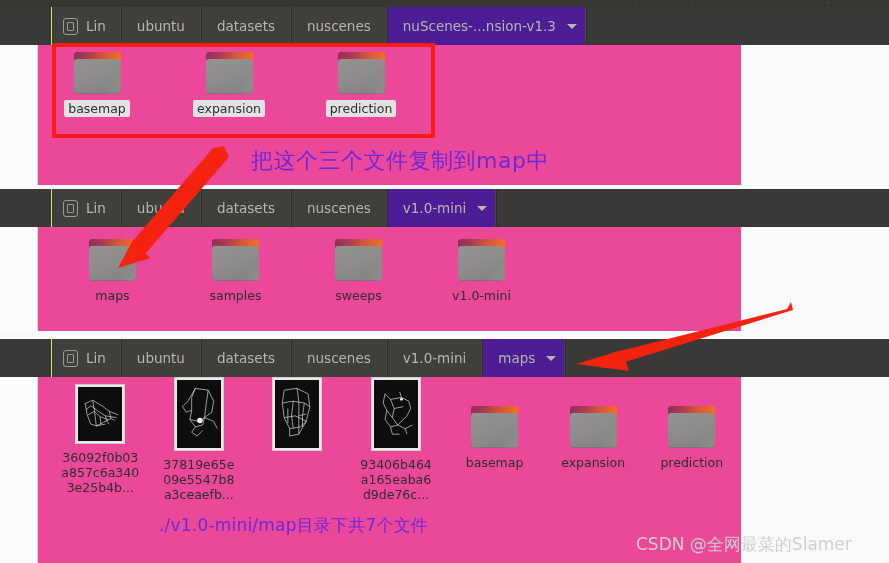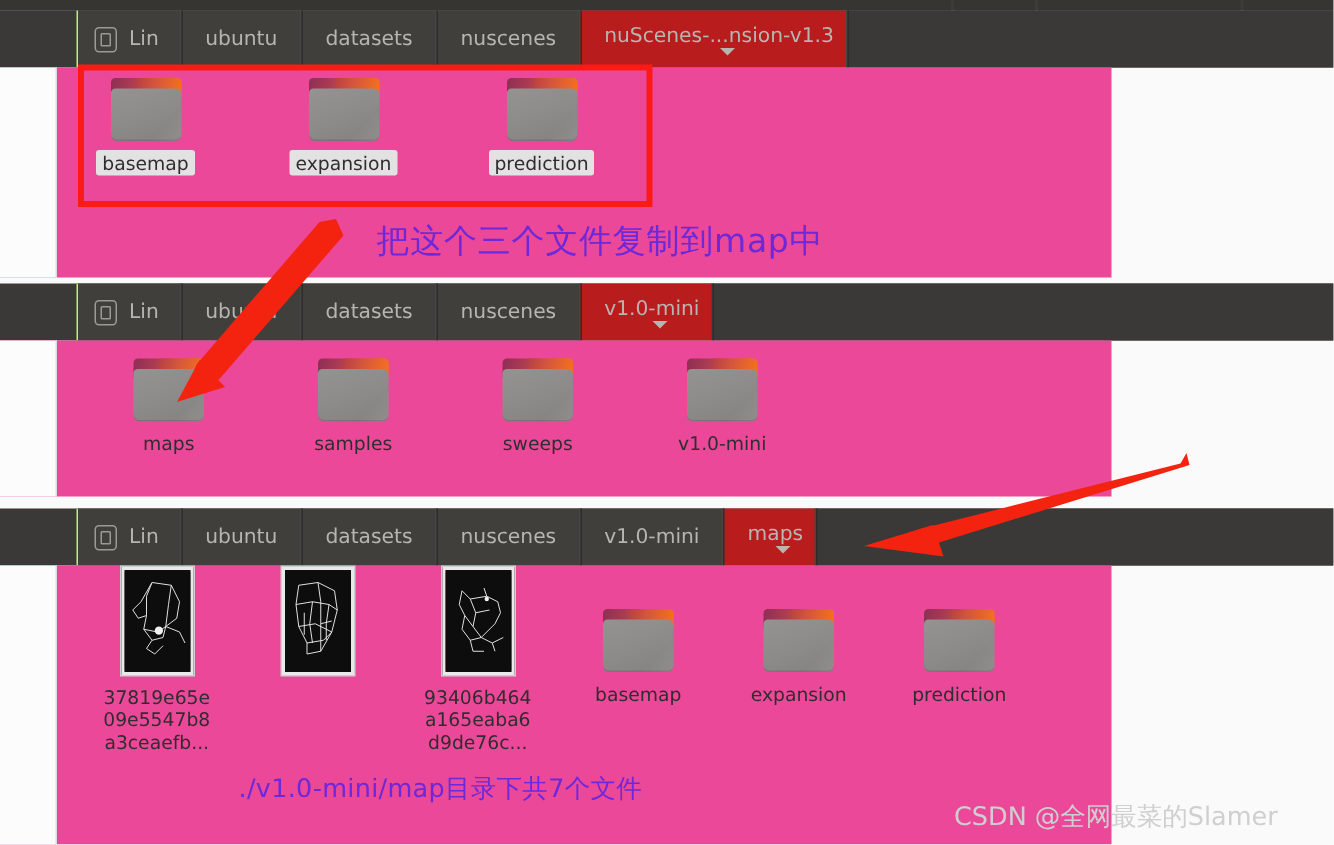--- a/index.html
+++ b/index.html
@@ -28,21 +28,21 @@
     padding:0 15px;
     color:#b7b5b0;
     font-size:13.5px;
     border-left:1px solid #2e2d2b;
     border-right:1px solid #474643;
     background:#403f3c;
     white-space:nowrap;
     box-sizing:border-box;
   }
   .crumb.first{border-left:1px solid #bef264;gap:8px;padding-left:11px;padding-right:14px;}
-  .crumb.current{background:#b91c1c;padding-right:8px;flex-direction:column;}
+  .crumb.current{background:#4c1d95;padding-right:8px;}
   .crumb .caret{
     display:inline-block;margin-left:11px;
     width:0;height:0;
     border-left:5px solid transparent;border-right:5px solid transparent;
     border-top:5px solid #b7b5b0;
   }
   .crumbtail{flex:1;background:#3a3937;border-left:1px solid #2e2d2b;}
   .devicon{
     width:15px;height:17px;
     border:1.5px solid #9c9a96;border-radius:3px;
@@ -255,20 +255,39 @@
       <span>maps</span>
       <span class="caret"></span>
     </div>
     <div class="crumbtail"></div>
   </div>
 
   <div class="fileview" style="top:377px;height:186px;">
     <div class="sidegutter"></div>
     <div class="items" style="top:8px;left:51px;">
 
+      <div class="item" style="width:107px;">
+        <svg class="thumb" viewBox="0 0 48 58">
+          <rect x="0" y="0" width="48" height="58" fill="#0d0d0d"></rect>
+          <g stroke="#e8e8e8" stroke-width="0.7" fill="none">
+            <path d="M7 18 L16 14 L26 20 L34 26 L44 30"></path>
+            <path d="M9 24 L14 20 L22 26 L30 31 L42 33"></path>
+            <path d="M11 30 L18 26 L24 32 L33 35"></path>
+            <path d="M8 18 L10 30 L14 40 L20 42"></path>
+            <path d="M16 14 L18 26 L20 42 L30 40"></path>
+            <path d="M20 42 L28 38 L36 34"></path>
+            <path d="M30 31 L31 36 L34 40"></path>
+            <path d="M24 32 L25 40"></path>
+            <path d="M34 26 L36 34 L40 36"></path>
+          </g>
+        </svg>
+        <div class="lbl multi" style="white-space:pre-line;">36092f0b03
+a857c6a340
+3e25b4b...</div>
+      </div>
 
       <div class="item" style="width:107px;justify-content:flex-end;">
         <svg class="thumb" style="height:72px;margin-top:-7px;" viewBox="0 0 48 72">
           <rect x="0" y="0" width="48" height="72" fill="#0d0d0d"></rect>
           <g stroke="#e8e8e8" stroke-width="0.7" fill="none">
             <path d="M12 22 L20 8 L34 10 L40 22 L38 34 L30 40"></path>
             <path d="M12 22 L6 28 L10 34 L16 32"></path>
             <path d="M16 32 L14 42 L20 50 L28 48 L30 40"></path>
             <path d="M20 50 L16 56 L22 60 L28 54"></path>
             <path d="M30 40 L40 44 L44 52"></path>

